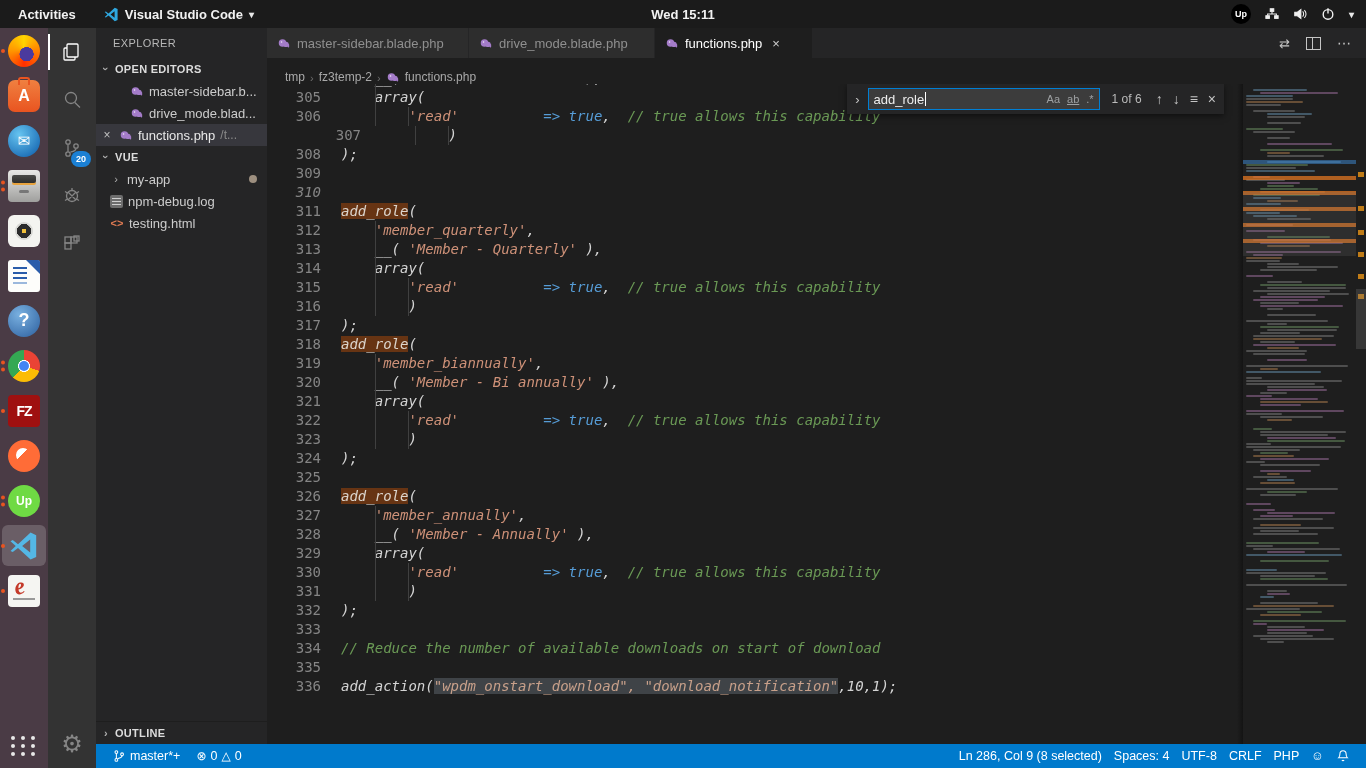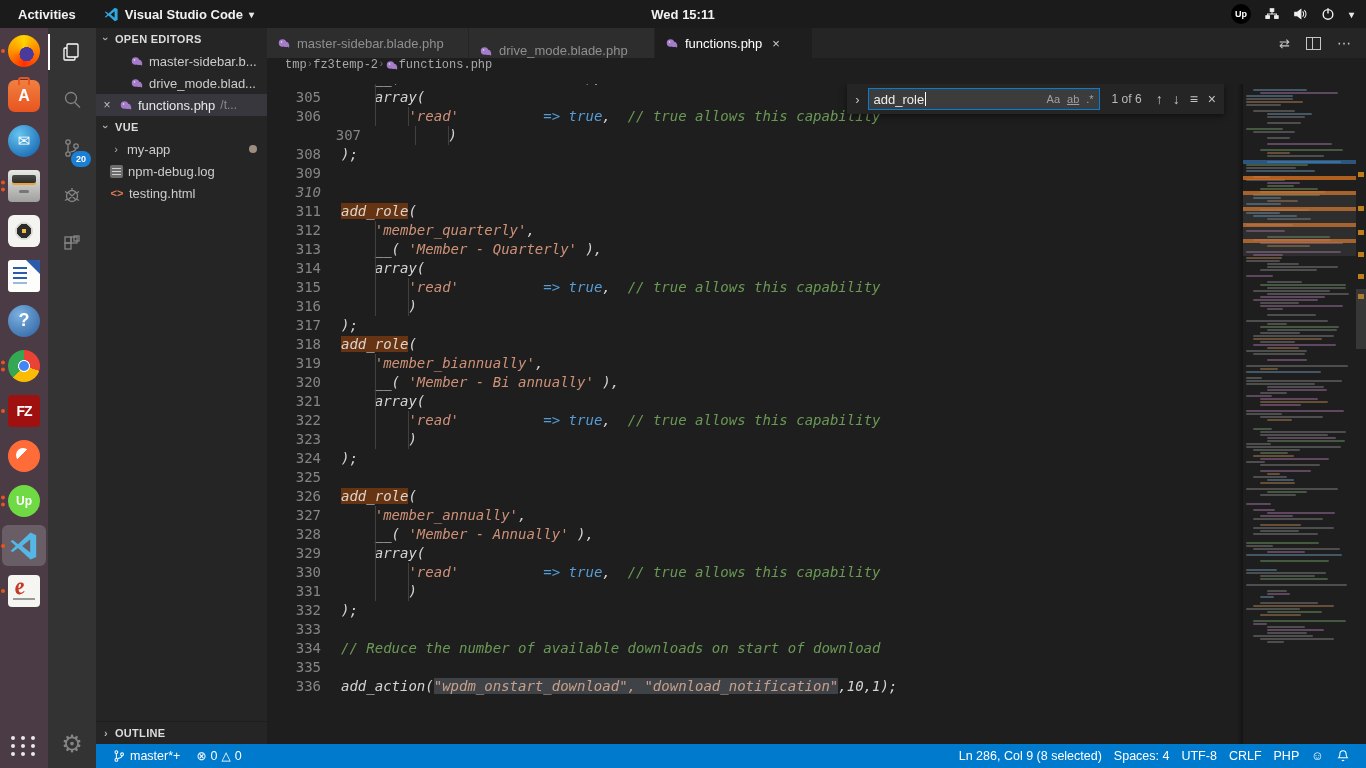--- a/index.html
+++ b/index.html
@@ -102,22 +102,22 @@
   .tab-bar{height:30px;background:#252526;display:flex;flex:none;position:relative;}
   .tab{height:30px;display:flex;align-items:center;gap:6px;padding:0 10px;font-size:13px;background:#2d2d2d;
     color:#8f8f8f;border-right:1px solid #252526;box-sizing:border-box;white-space:nowrap;overflow:hidden;}
   .tab.active{background:#1e1e1e;color:#ffffff;}
   .tab .tx{margin-left:4px;font-size:13px;color:#d0d0d0;}
   .tab-actions{margin-left:auto;display:flex;align-items:center;gap:16px;padding-right:14px;color:#c5c5c5;}
   .split-ic{width:13px;height:11px;border:1px solid #c5c5c5;position:relative;}
   .split-ic::after{content:"";position:absolute;left:5px;top:0;bottom:0;width:1px;background:#c5c5c5;}
   .changes-ic{font-size:13px;}
   .dots-ic{font-size:14px;letter-spacing:1px;}
-  .breadcrumbs{height:26px;background:#1e1e1e;display:flex;align-items:flex-start;padding-left:18px;
-    font-size:12px;color:#a9a9a9;flex:none;font-family:Liberation Mono, monospace;}
+  .breadcrumbs{height:26px;background:#1e1e1e;display:flex;align-items:flex-end;gap:5px;padding-left:18px;
+    font-size:12px;color:#a9a9a9;flex:none;}
   .bc-sep{color:#6e6e6e;font-size:11px;}
   
   .editor{position:relative;flex:1;overflow:hidden;font-family:"DejaVu Sans Mono","Liberation Mono",monospace;}
   .code-row{position:absolute;left:0;right:126px;height:19px;line-height:19px;font-size:14px;}
   .ln{position:absolute;left:0;width:54px;text-align:right;color:#858585;}
   .ltxt{position:absolute;left:74px;right:0;white-space:pre;color:#d4d4d4;font-style:italic;}
   .g{position:absolute;top:0;bottom:0;width:1px;background:#404040;}
   .ts{color:#ce9178;} .tk{color:#569cd6;} .tc{color:#6a9955;} .tp{color:#d4d4d4;}
   .tm{color:#dcd5cd;background:rgba(234,92,0,.36);}
   .txx{color:#c8a08a;background:#3f4347;}
@@ -337,20 +337,21 @@
         </div>
         <div class="ab-item ab-bottom">
             <span class="gear">⚙</span>
           </div>
       </div>
 
       <div class="right-col">
         <div class="work-row">
 
           <div class="sidebar">
+            <div class="sb-title">EXPLORER</div>
             <div class="sb-header">
               <span class="chev down">›</span>
               <span>OPEN EDITORS</span>
             </div>
             <div id="open-editors">
                 <div class="sb-row" style="padding-left: 34px;">
                   <svg class="php-el" viewBox="0 0 16 16">
                     <circle cx="6.3" cy="8" r="4.3"></circle>
                     <circle cx="10.3" cy="9.6" r="3.1"></circle>
                     <rect x="12.2" y="9.2" width="1.7" height="3.8" rx=".8"></rect>
@@ -409,21 +410,21 @@
             <div class="tab-bar" id="tab-bar">
               <div class="tab" style="width: 202px;">
                   <svg class="php-el" viewBox="0 0 16 16">
                     <circle cx="6.3" cy="8" r="4.3"></circle>
                     <circle cx="10.3" cy="9.6" r="3.1"></circle>
                     <rect x="12.2" y="9.2" width="1.7" height="3.8" rx=".8"></rect>
                     <circle cx="5.2" cy="6.8" r=".9" fill="#fff" style="fill:#efe7f7"></circle>
                   </svg>
                   <span>master-sidebar.blade.php</span>
                 </div>
-                <div class="tab" style="width: 186px; align-items: flex-end;">
+                <div class="tab" style="width: 186px;">
                   <svg class="php-el" viewBox="0 0 16 16">
                     <circle cx="6.3" cy="8" r="4.3"></circle>
                     <circle cx="10.3" cy="9.6" r="3.1"></circle>
                     <rect x="12.2" y="9.2" width="1.7" height="3.8" rx=".8"></rect>
                     <circle cx="5.2" cy="6.8" r=".9" fill="#fff" style="fill:#efe7f7"></circle>
                   </svg>
                   <span>drive_mode.blade.php</span>
                 </div>
                 <div class="tab active" style="width: 158px;">
                   <svg class="php-el" viewBox="0 0 16 16">

